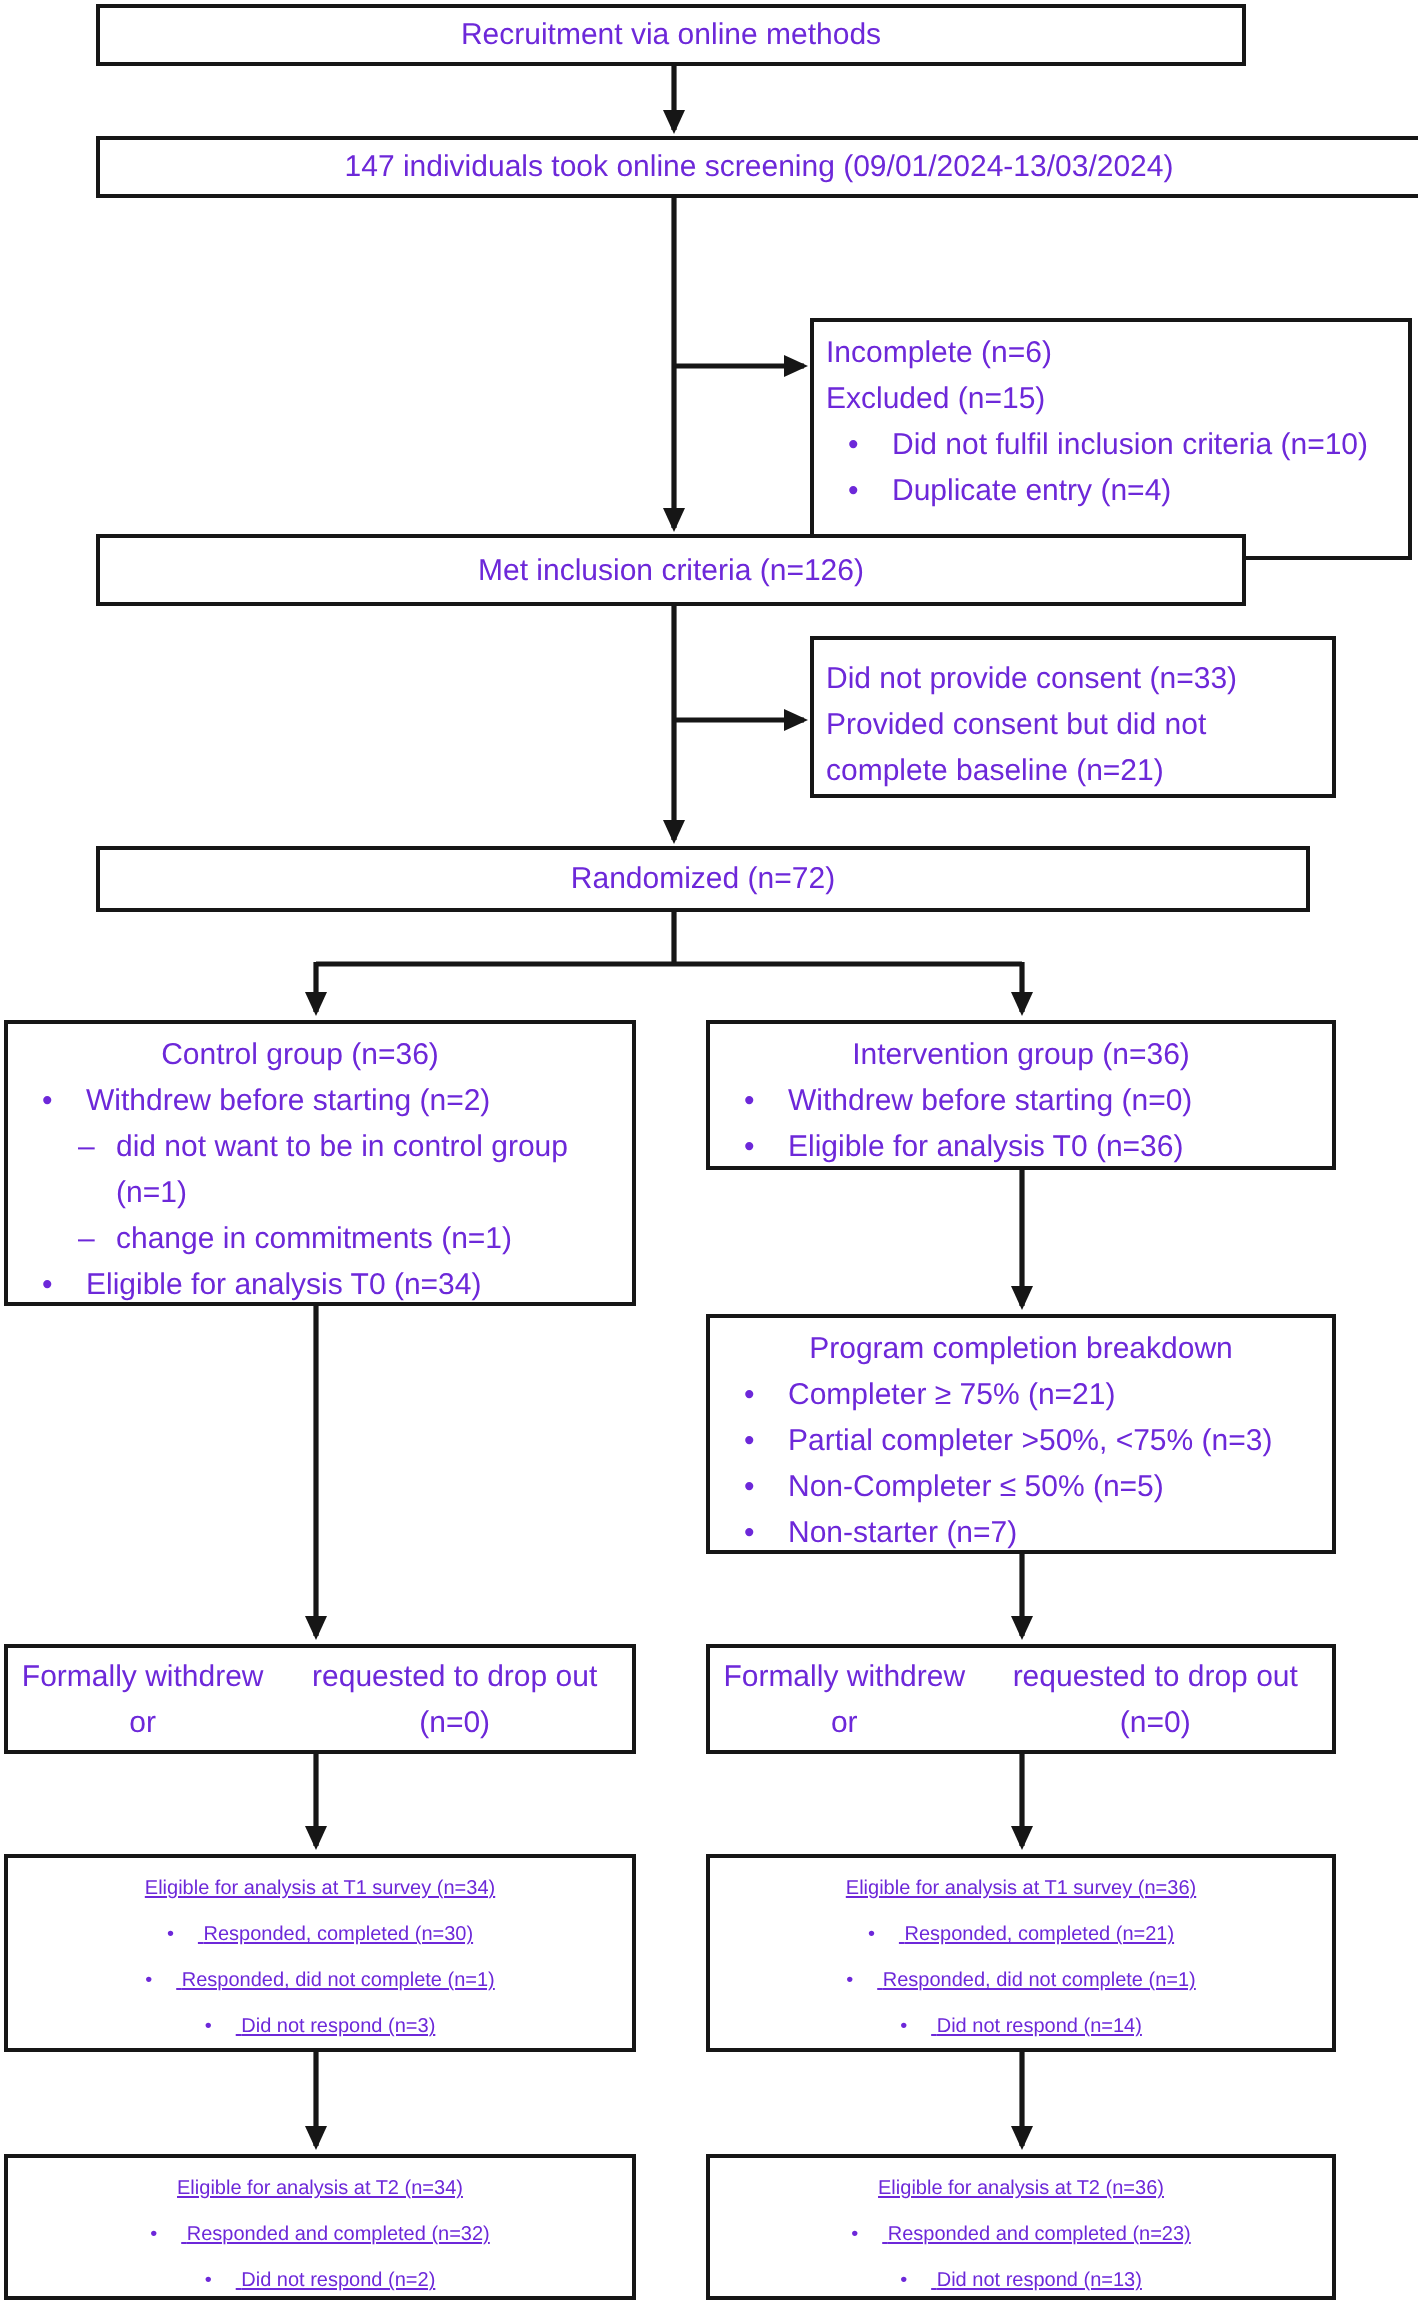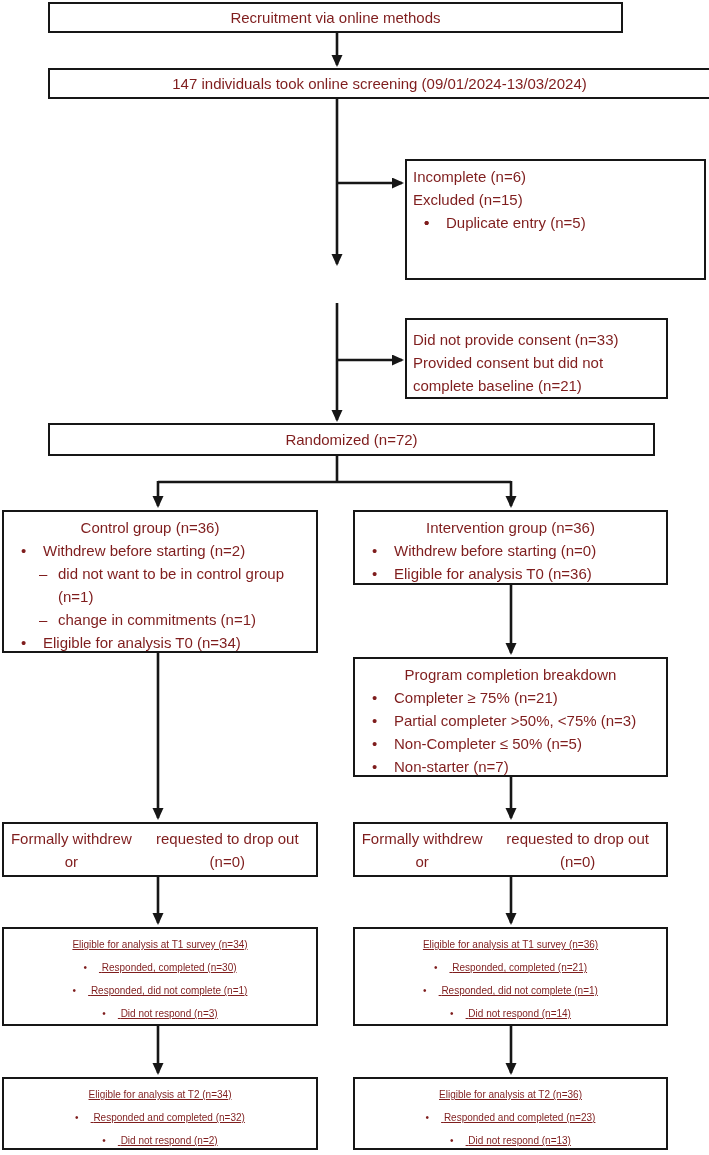--- a/index.html
+++ b/index.html
@@ -1,18 +1,18 @@
 <!DOCTYPE html>
 <html><head>
 <meta charset="utf-8">
 <style>
   html,body { margin:0; padding:0; background:#ffffff; }
   .canvas {
     position:relative; width:709px; height:1155px; background:#ffffff;
-    font-family:"Liberation Sans", sans-serif; color:#7f1d1d;
+    font-family:"Liberation Sans", sans-serif; color:#6d28d9;
     overflow:hidden;
   }
   .arrows { position:absolute; left:0; top:0; width:709px; height:1155px; }
   .box {
     position:absolute; box-sizing:border-box;
     border:2.5px solid #161616; background:#ffffff;
     font-size:15px; line-height:23px;
   }
   .flex1 { display:flex; align-items:center; justify-content:center; text-align:center; }
   .flex2 { display:flex; flex-direction:row; align-items:center; justify-content:center; text-align:center; }
@@ -82,27 +82,31 @@
 
   <div id="screening" class="box flex1">
     <span>147 individuals took online screening (09/01/2024-13/03/2024)</span>
   </div>
 
   <div id="excl1" class="box pad">
     <div><span>Incomplete (n=6)</span></div>
     <div><span>Excluded (n=15)</span></div>
     <div class="li">
       <span class="mk">•</span>
-    </div>
-    <div class="li">
-      <span class="mk">•</span>
-      <span>Duplicate entry (n=5)</span>
-    </div>
-  </div>
-
+      <span>Did not fulfil inclusion criteria (n=10)</span>
+    </div>
+    <div class="li">
+      <span class="mk">•</span>
+      <span>Duplicate entry (n=4)</span>
+    </div>
+  </div>
+
+  <div id="met" class="box flex1">
+    <span>Met inclusion criteria (n=126)</span>
+  </div>
 
   <div id="excl2" class="box pad">
     <div><span>Did not provide consent (n=33)</span></div>
     <div><span>Provided consent but did not complete baseline (n=21)</span></div>
   </div>
 
   <div id="randomized" class="box flex1">
     <span>Randomized (n=72)</span>
   </div>
 

